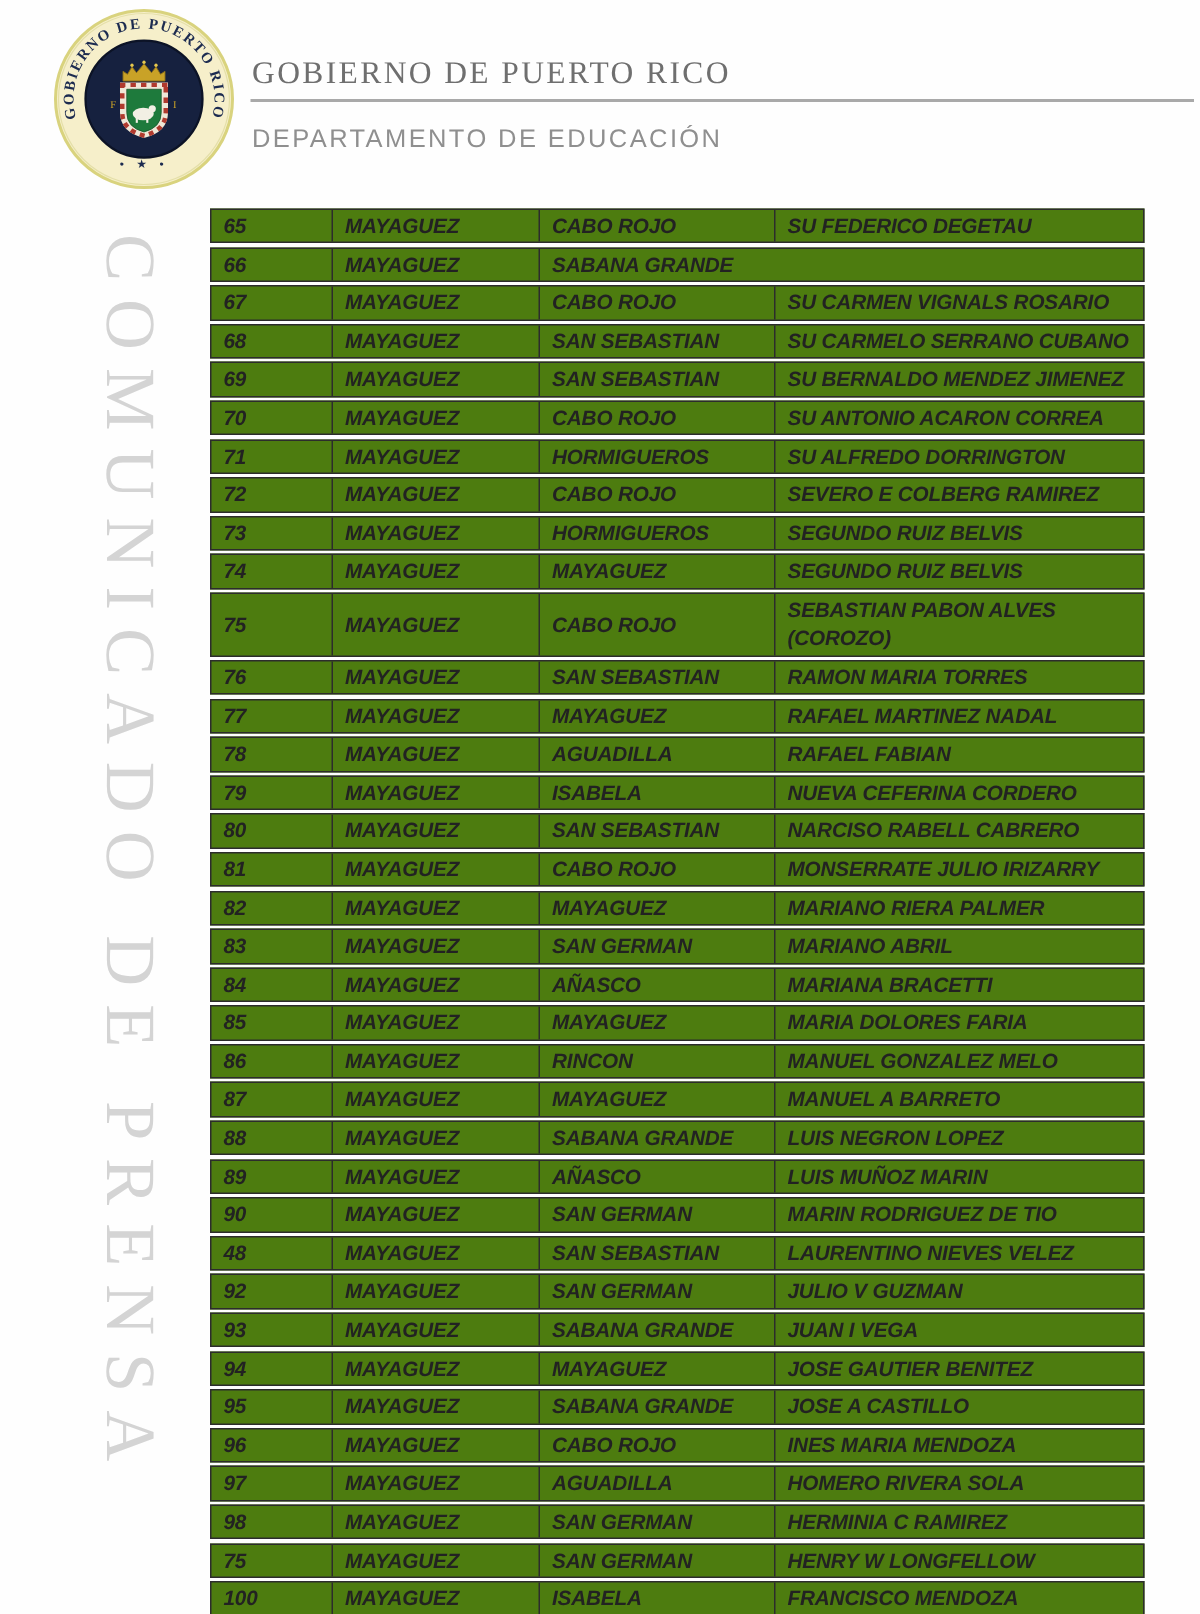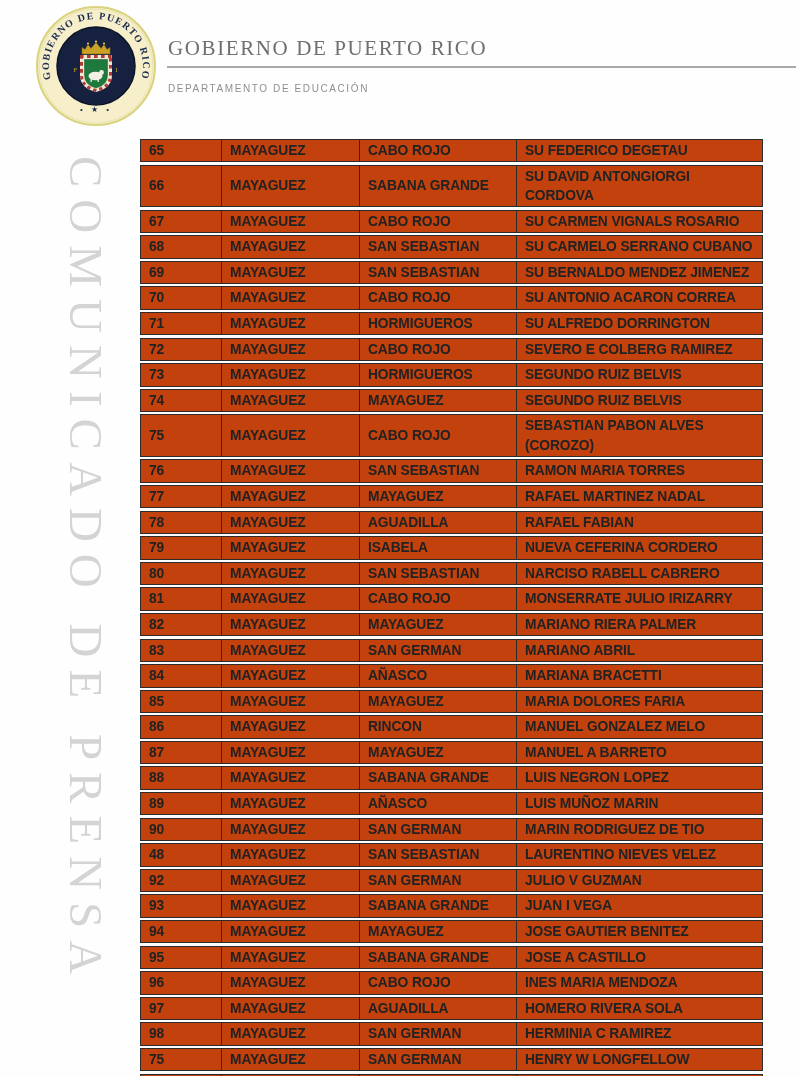--- a/index.html
+++ b/index.html
@@ -10,34 +10,34 @@
   
   .seal{position:absolute;left:34px;top:4px;width:124px;height:124px;}
   .hdr-title{
     position:absolute;left:168px;top:36px;
     font-family:"Liberation Serif","DejaVu Serif",serif;
     font-size:21px;color:#6f6f6f;letter-spacing:1.6px;white-space:nowrap;
   }
   .hdr-rule{position:absolute;left:167px;top:66px;width:629px;height:2px;background:#a9a9a9;}
   .hdr-sub{
     position:absolute;left:168px;top:83px;
-    font-size:10px;color:#8f8f8f;letter-spacing:1.6px;font-weight:400;white-space:nowrap;
+    font-size:17px;color:#8f8f8f;letter-spacing:1.6px;font-weight:400;white-space:nowrap;
   }
   
   .watermark{
     position:absolute;left:59px;top:156px;
     writing-mode:vertical-rl;
     font-family:"Liberation Serif","DejaVu Serif",serif;
     font-size:47px;letter-spacing:12px;color:#d4d4d4;white-space:nowrap;
   }
   
   .tbl{position:absolute;left:140px;top:139px;width:623px;}
   .row{
-    display:flex;align-items:stretch;background:#c2410c;
-    border:1.4px solid #2c2c2c;margin-bottom:2.2px;
+    display:flex;align-items:stretch;background:#4d7c0f;
+    border:1.4px solid #2c2c2c;margin-bottom:2.2px;font-style:italic;
   }
   .cell{
     box-sizing:border-box;display:flex;align-items:center;
     padding:1px 8px;font-size:13.8px;font-weight:600;color:#222222;
     line-height:19.4px;white-space:pre-line;letter-spacing:-0.1px;
   }
   .cell + .cell{border-left:1.6px solid #2c2c2c;}
   .c1{flex:0 0 80px;}
   .c2{flex:0 0 106px;}
   .c3{flex:0 0 157px;margin-left:32px;}
@@ -88,22 +88,20 @@
     <div class="cell c1">65</div>
     <div class="cell c2">MAYAGUEZ</div>
     <div class="cell c3">CABO ROJO</div>
     <div class="cell c4">SU FEDERICO DEGETAU</div>
   </div>
 
   <div class="row">
     <div class="cell c1">66</div>
     <div class="cell c2">MAYAGUEZ</div>
     <div class="cell c3">SABANA GRANDE</div>
-    <div class="cell c4">SU DAVID ANTONGIORGI
-CORDOVA</div>
   </div>
 
   <div class="row">
     <div class="cell c1">67</div>
     <div class="cell c2">MAYAGUEZ</div>
     <div class="cell c3">CABO ROJO</div>
     <div class="cell c4">SU CARMEN VIGNALS ROSARIO</div>
   </div>
 
   <div class="row">

